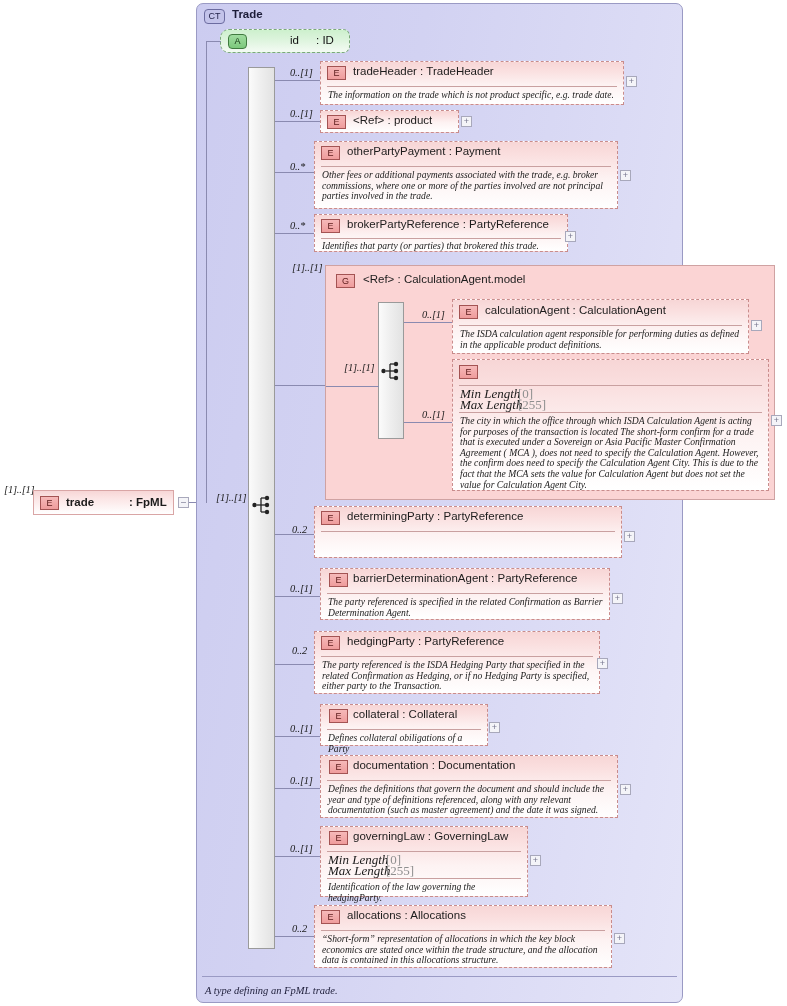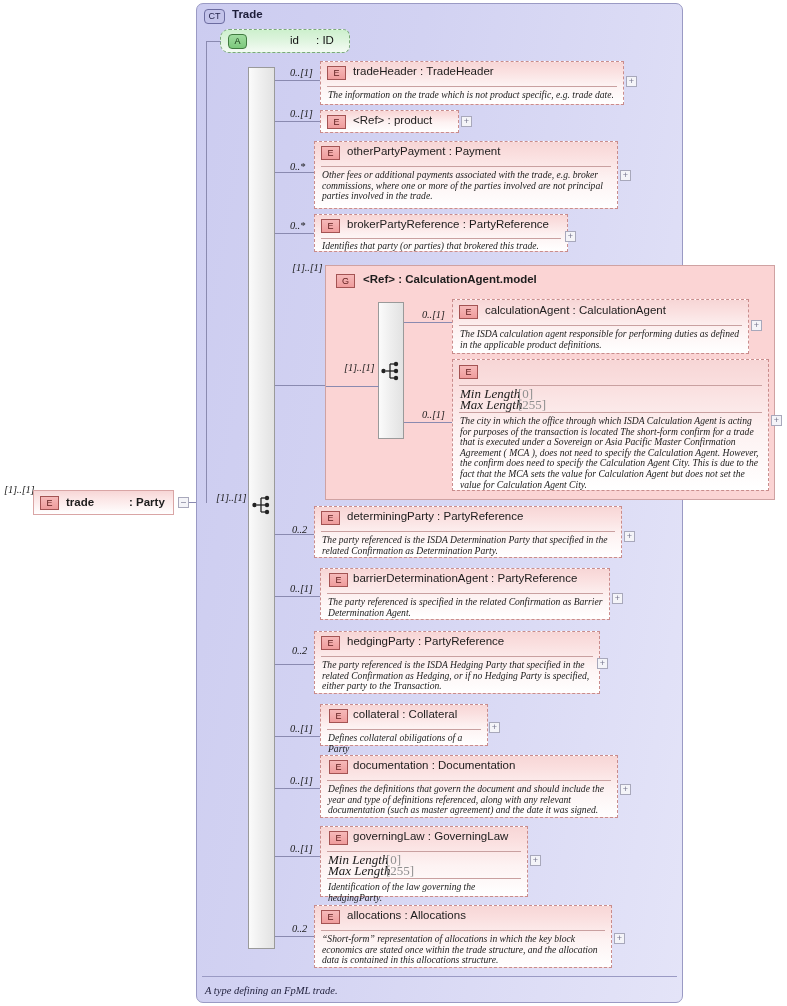--- a/index.html
+++ b/index.html
@@ -161,21 +161,21 @@
   .grp-badge {
     position: absolute; left: 10px; top: 8px;
     width: 19px; height: 14px;
     border: 1px solid #a35353;
     background: linear-gradient(180deg,#f6b9b9,#ef9c9c);
     font-size: 9px; color: #5a1a1a;
     text-align: center; line-height: 12px;
   }
   .grp-title {
     position: absolute; left: 37px; top: 7px;
-    font-size: 11.5px; font-weight: bold; color: #1c1c1c;
+    font-size: 11.5px; font-weight: normal; color: #1c1c1c;
     white-space: nowrap;
   }
 
   
   .seq-bar {
     position: absolute;
     background: linear-gradient(90deg,#fbfbfb 0%, #efefef 45%, #e2e2e2 100%);
     border: 1px solid #9a9a9a;
   }
   .seq-icon { position: absolute; }
@@ -192,21 +192,21 @@
 </head>
 <body>
 
 <div id="canvas">
 
   <div class="card" style="left:4px; top:484px;">[1]..[1]</div>
 
   <div id="root-trade">
     <div class="el-badge" style="top:5px;">E</div>
     <div class="el-title" style="top:5px; font-weight:bold;">trade</div>
-    <div class="el-title" style="left:95px; top:5px; font-weight:bold;">: Party</div>
+    <div class="el-title" style="left:95px; top:5px; font-weight:bold;">: FpML</div>
   </div>
   <div class="minus" style="left:178px; top:497px;">–</div>
 
   <div class="line-h" style="left:189px; top:502px; width:60px;"></div>
 
   <div id="ct-trade">
     <div class="ct-badge">CT</div>
     <div class="ct-title">Trade</div>
     <div class="ct-foot-rule"></div>
     <div class="ct-foot-text">A type defining an FpML trade.</div>
@@ -324,21 +324,20 @@
     </div>
     <div class="plus" style="left:445px; top:149px;">+</div>
   </div>
 
   <div class="card" style="left:292px; top:524px;">0..2</div>
   <div class="line-h" style="left:275px; top:534px; width:45px;"></div>
   <div class="el-box" style="left:314px; top:506px; width:308px; height:52px;">
     <div class="el-badge">E</div>
     <div class="el-title">determiningParty : PartyReference</div>
     <div class="el-rule" style="top:24px;"></div>
-    <div class="el-desc" style="top:28px;">The party referenced is the ISDA Determination Party that specified in the related Confirmation as Determination Party.</div>
   </div>
   <div class="plus" style="left:624px; top:531px;">+</div>
 
   <div class="card" style="left:290px; top:583px;">0..[1]</div>
   <div class="line-h" style="left:275px; top:596px; width:45px;"></div>
   <div class="el-box" style="left:320px; top:568px; width:290px; height:52px;">
     <div class="el-badge" style="left:8px;">E</div>
     <div class="el-title">barrierDeterminationAgent : PartyReference</div>
     <div class="el-rule" style="top:24px;"></div>
     <div class="el-desc" style="top:28px;">The party referenced is specified in the related Confirmation as Barrier Determination Agent.</div>

